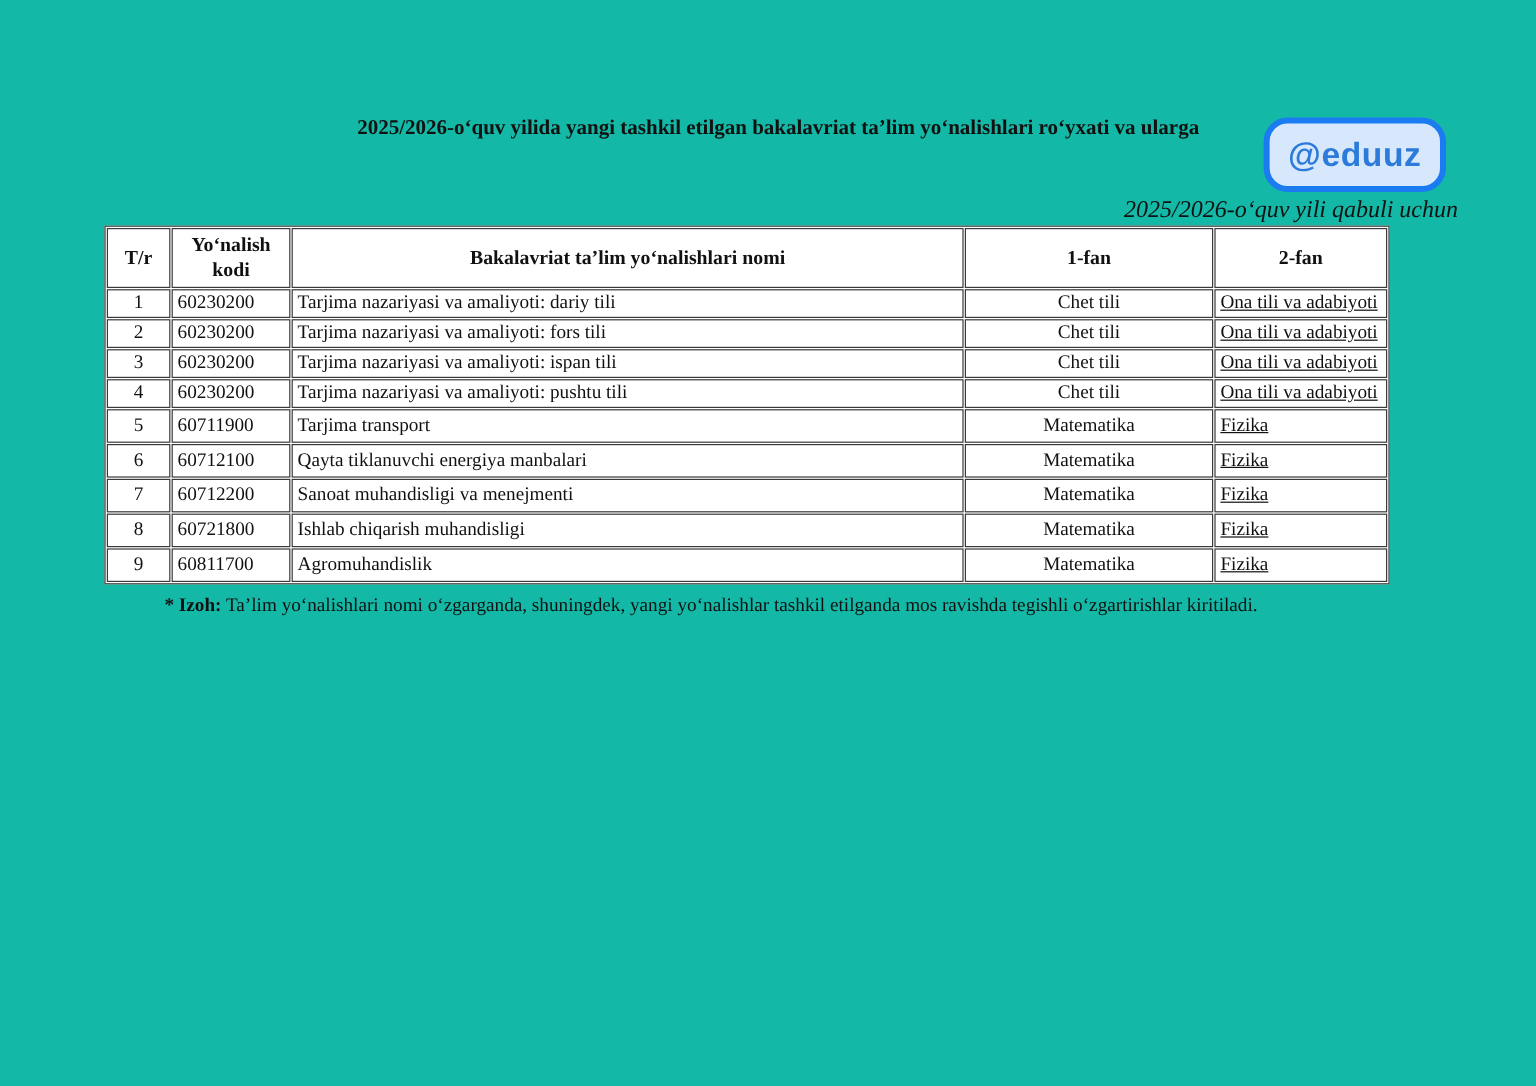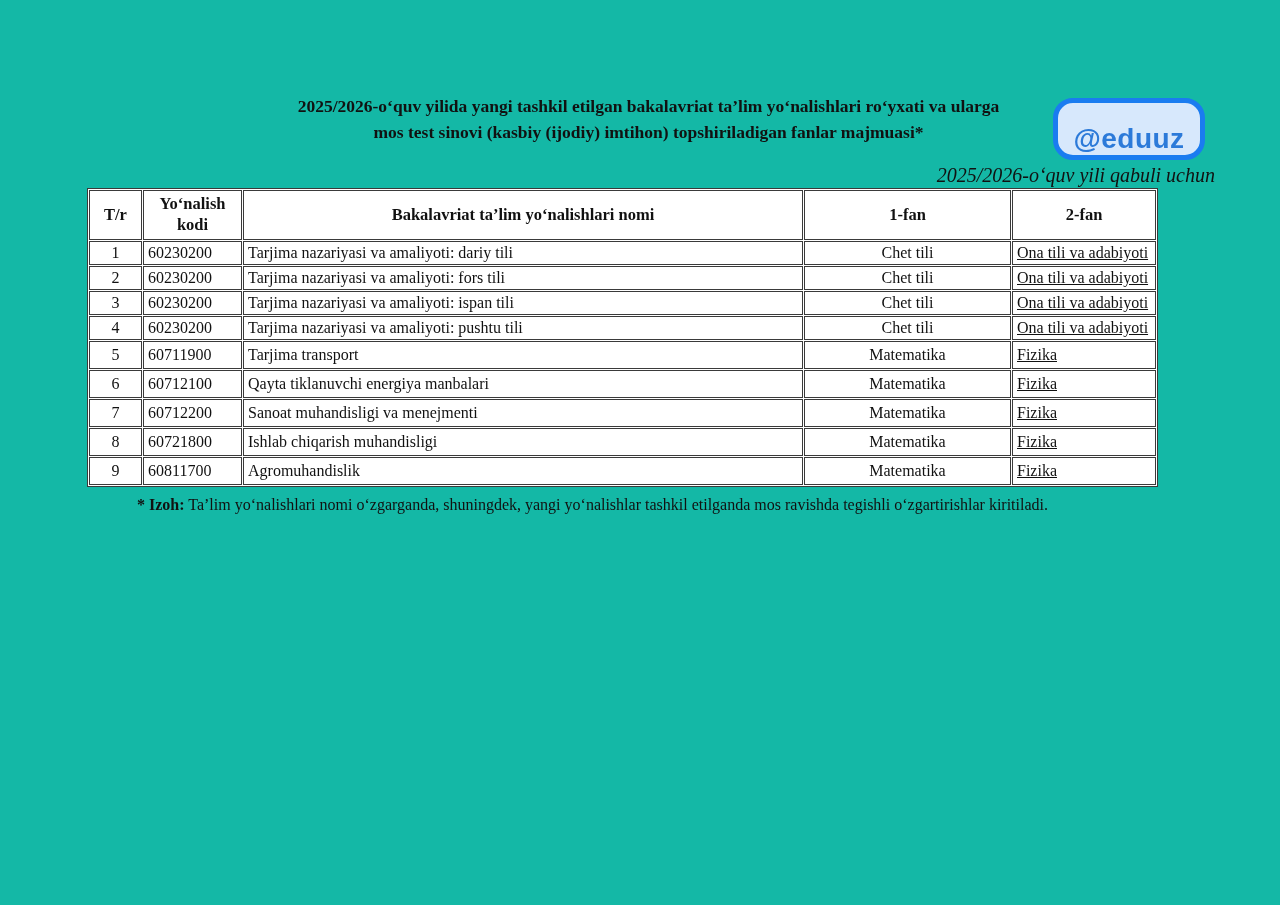--- a/index.html
+++ b/index.html
@@ -21,21 +21,21 @@
   .title{
     position:absolute;top:93px;left:87px;width:1123px;
     text-align:center;font-weight:bold;font-size:17.5px;line-height:26px;
   }
   .badge{
     position:absolute;left:1053px;top:98px;
     width:142px;height:52px;
     background:var(--badge-bg);
     border:5px solid var(--badge-border);
     border-radius:20px;
-    display:flex;align-items:flex-end;justify-content:center;
+    display:flex;align-items:center;justify-content:center;
   }
   .badge span{
     font-family:"Liberation Sans", sans-serif;
     font-weight:bold;font-size:28px;color:var(--badge-text);
     letter-spacing:0.5px;
   }
   .year-note{
     position:absolute;top:164px;left:87px;width:1128px;
     text-align:right;font-style:italic;font-size:20px;
   }
@@ -76,21 +76,20 @@
   }
   .footnote b{font-weight:bold;}
 </style>
 </head>
 <body>
 
 <div class="page">
 
   <div class="title">
     <div>2025/2026-o‘quv yilida yangi tashkil etilgan bakalavriat ta’lim yo‘nalishlari ro‘yxati va ularga</div>
-    <div>mos test sinovi (kasbiy (ijodiy) imtihon) topshiriladigan fanlar majmuasi*</div>
   </div>
 
   <div class="badge">
     <span>@eduuz</span>
   </div>
 
   <div class="year-note">2025/2026-o‘quv yili qabuli uchun</div>
 
   <table class="programs">
     <colgroup>

